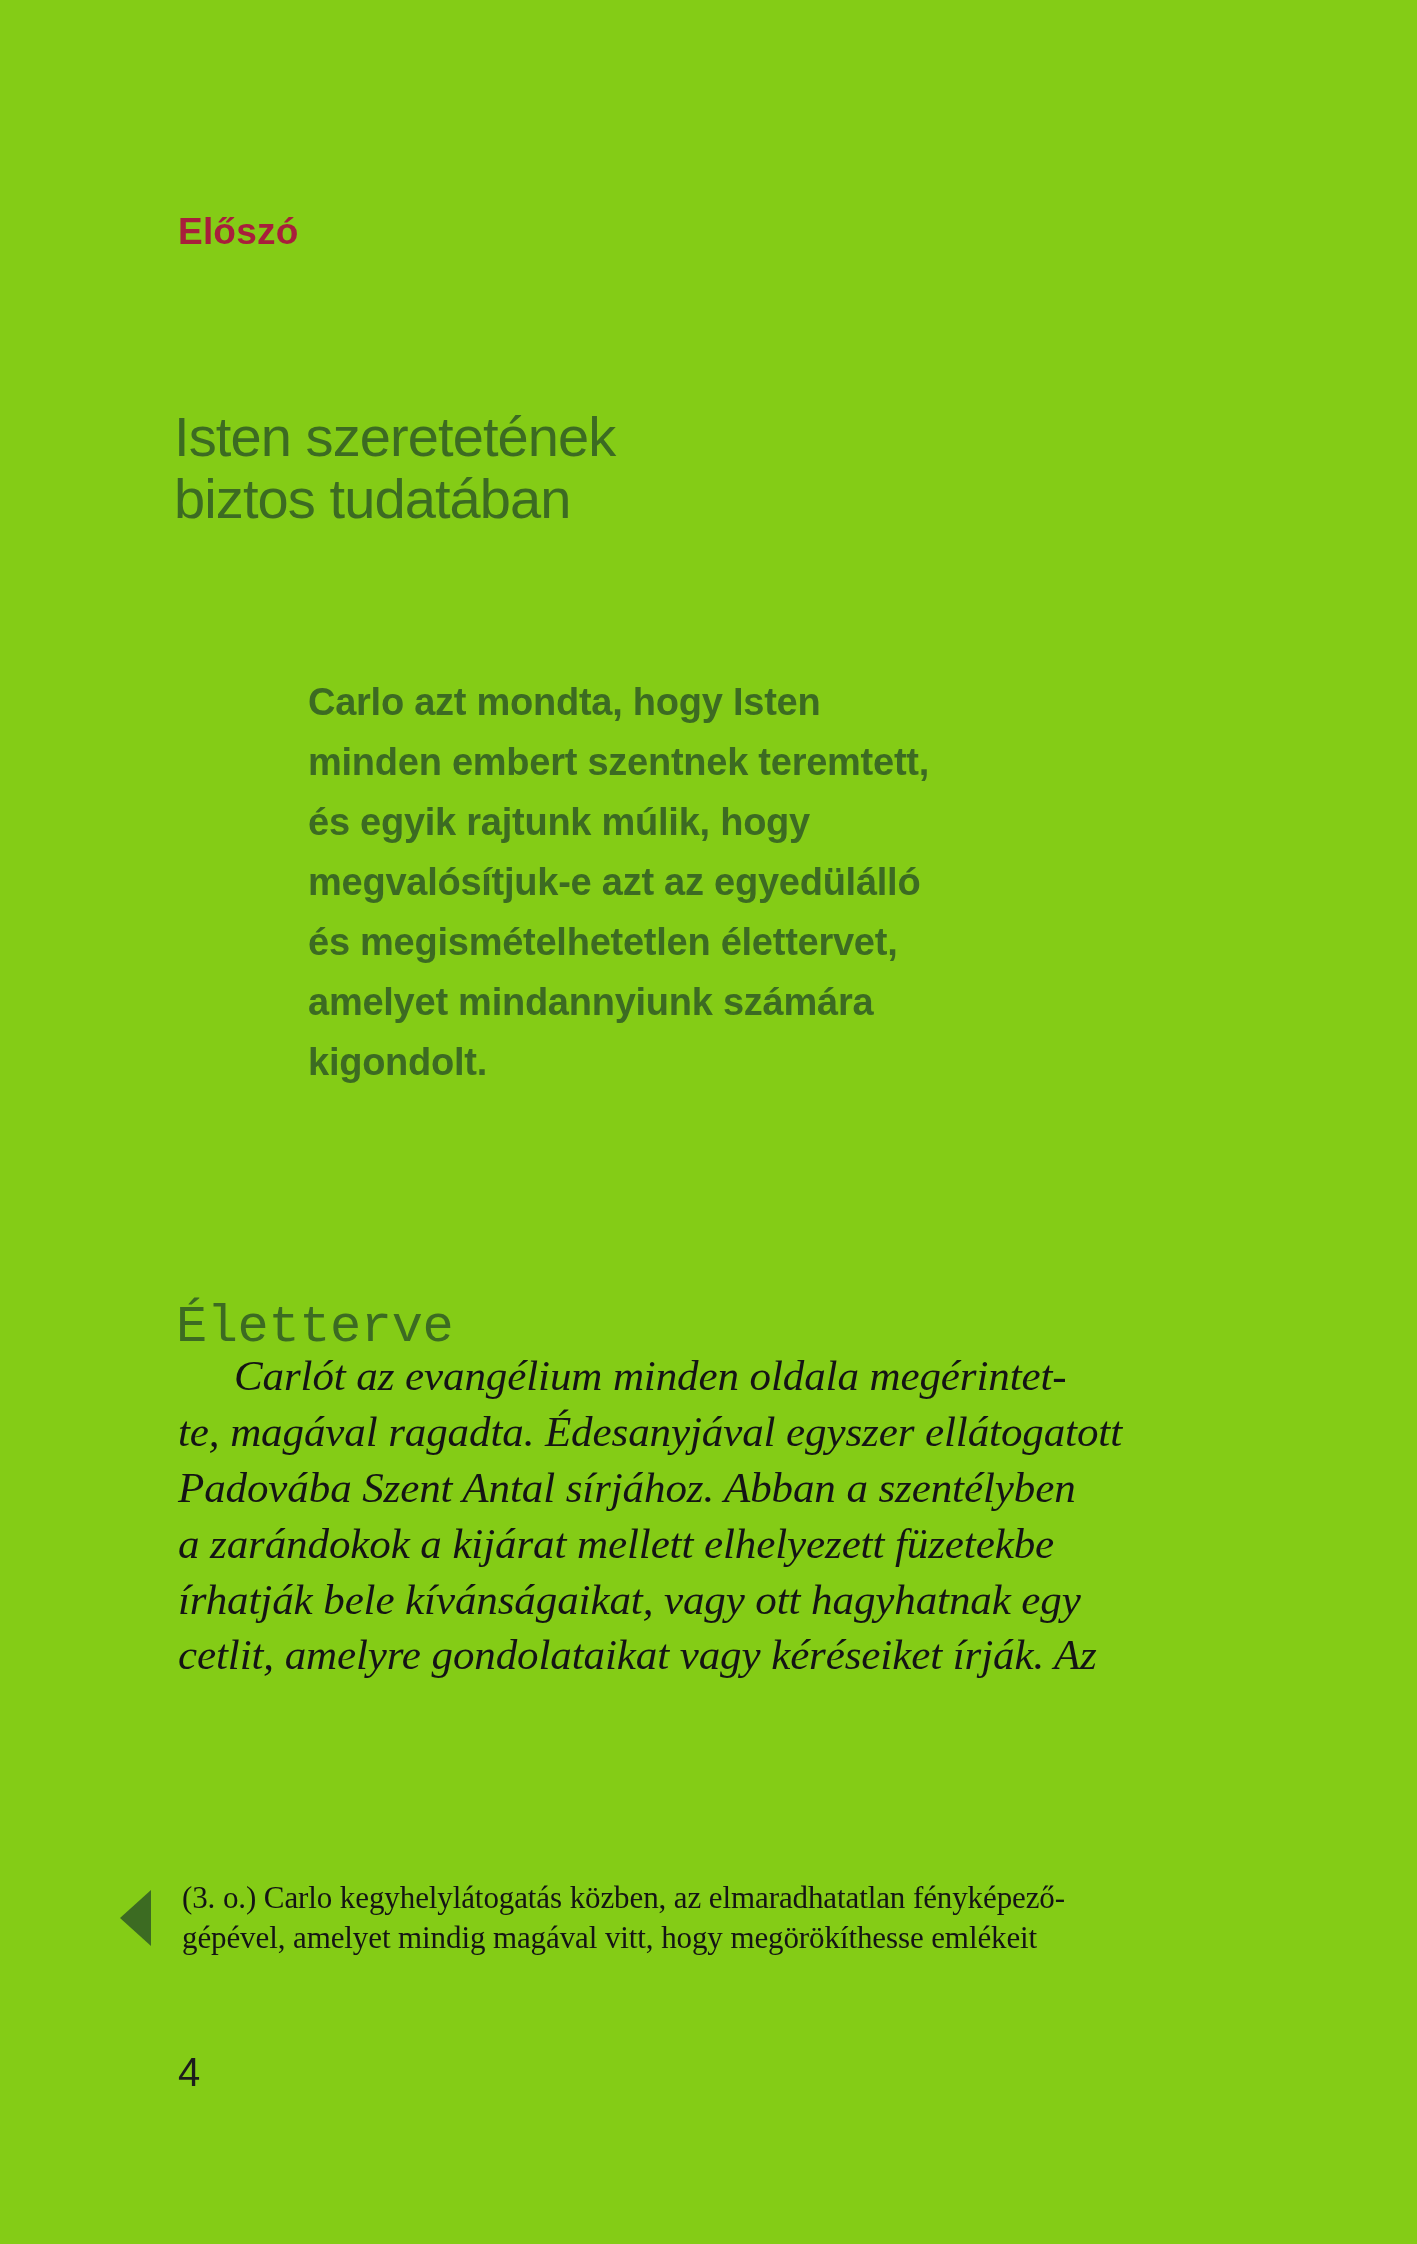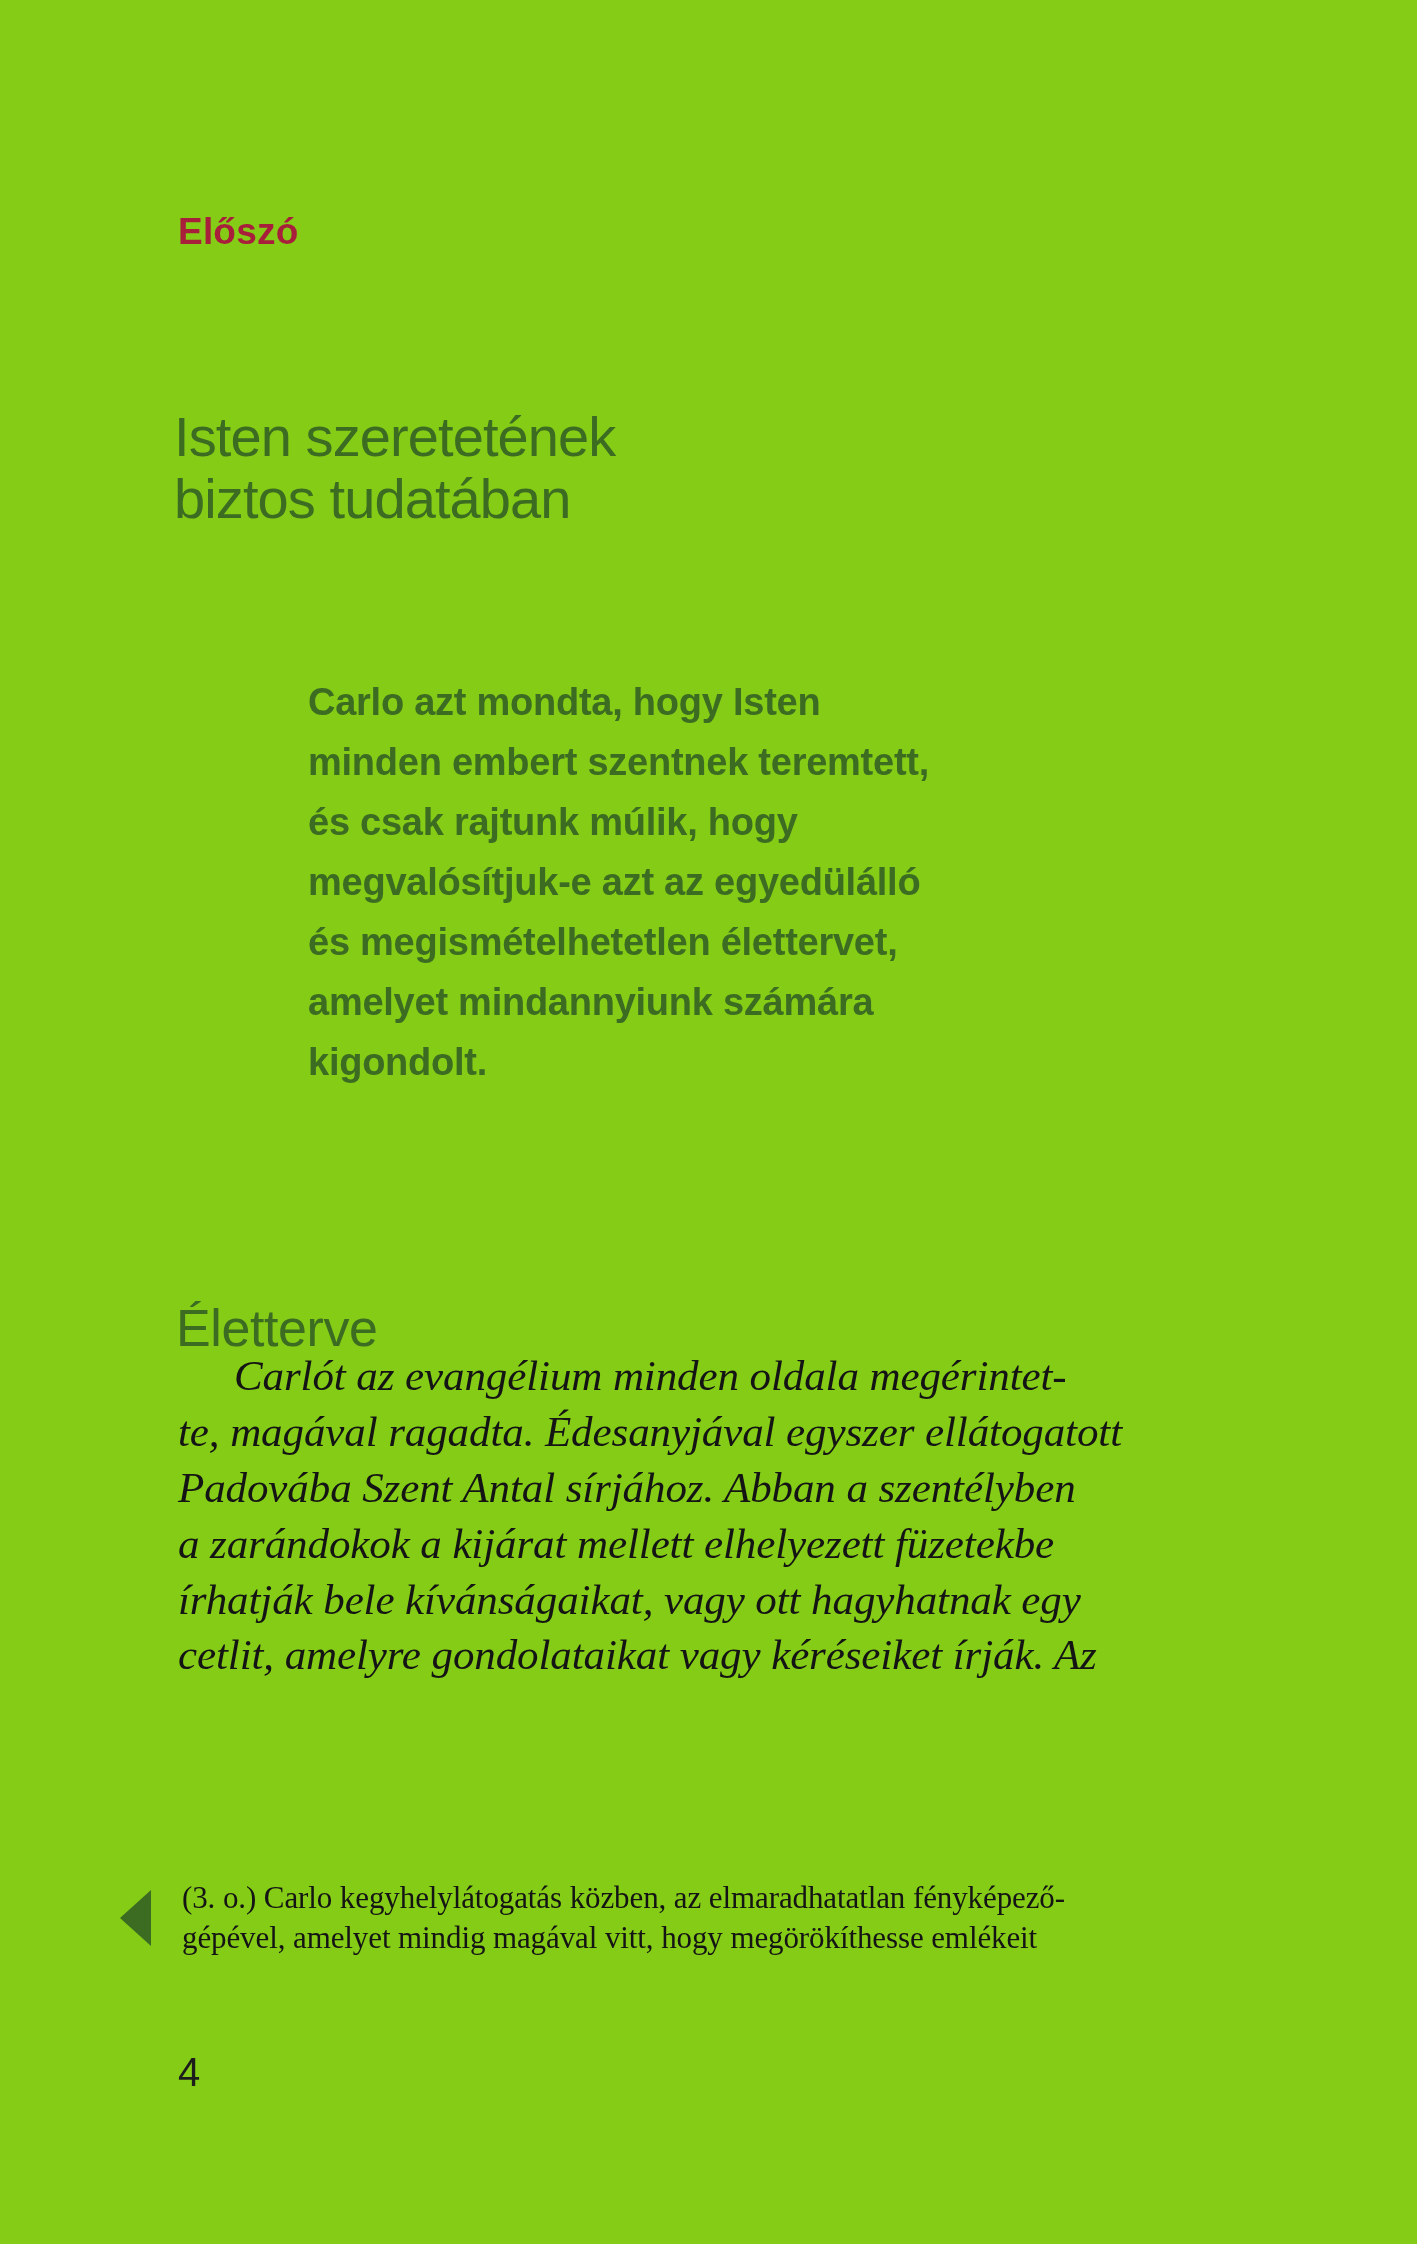--- a/index.html
+++ b/index.html
@@ -63,21 +63,21 @@
     letter-spacing: -0.25px;
     color: #3c6b22;
   }
   .pull-quote .qline { display: block; }
 
   
   .section-heading {
     position: absolute;
     left: 176px;
     top: 1258px;
-    font-family: Liberation Sans, sans-serif;
+    font-family: Liberation Mono, monospace;
     font-weight: 400;
     font-size: 52px;
     letter-spacing: -0.4px;
     line-height: 1.05;
     color: #3c6b22;
     white-space: nowrap;
   }
 
   
   .body-copy {
@@ -150,21 +150,21 @@
   <div class="running-head">Előszó</div>
 
   <h1 class="chapter-title">
     <span class="tline">Isten szeretetének</span>
     <span class="tline">biztos tudatában</span>
   </h1>
 
   <blockquote class="pull-quote">
     <span class="qline">Carlo azt mondta, hogy Isten</span>
     <span class="qline">minden embert szentnek teremtett,</span>
-    <span class="qline">és csak rajtunk múlik, hogy</span>
+    <span class="qline">és egyik rajtunk múlik, hogy</span>
     <span class="qline">megvalósítjuk-e azt az egyedülálló</span>
     <span class="qline">és megismételhetetlen élettervet,</span>
     <span class="qline">amelyet mindannyiunk számára</span>
     <span class="qline">kigondolt.</span>
   </blockquote>
 
   <h2 class="section-heading">Életterve</h2>
 
   <div class="body-copy">
     <span class="bline indent">Carlót az evangélium minden oldala megérintet-</span>

